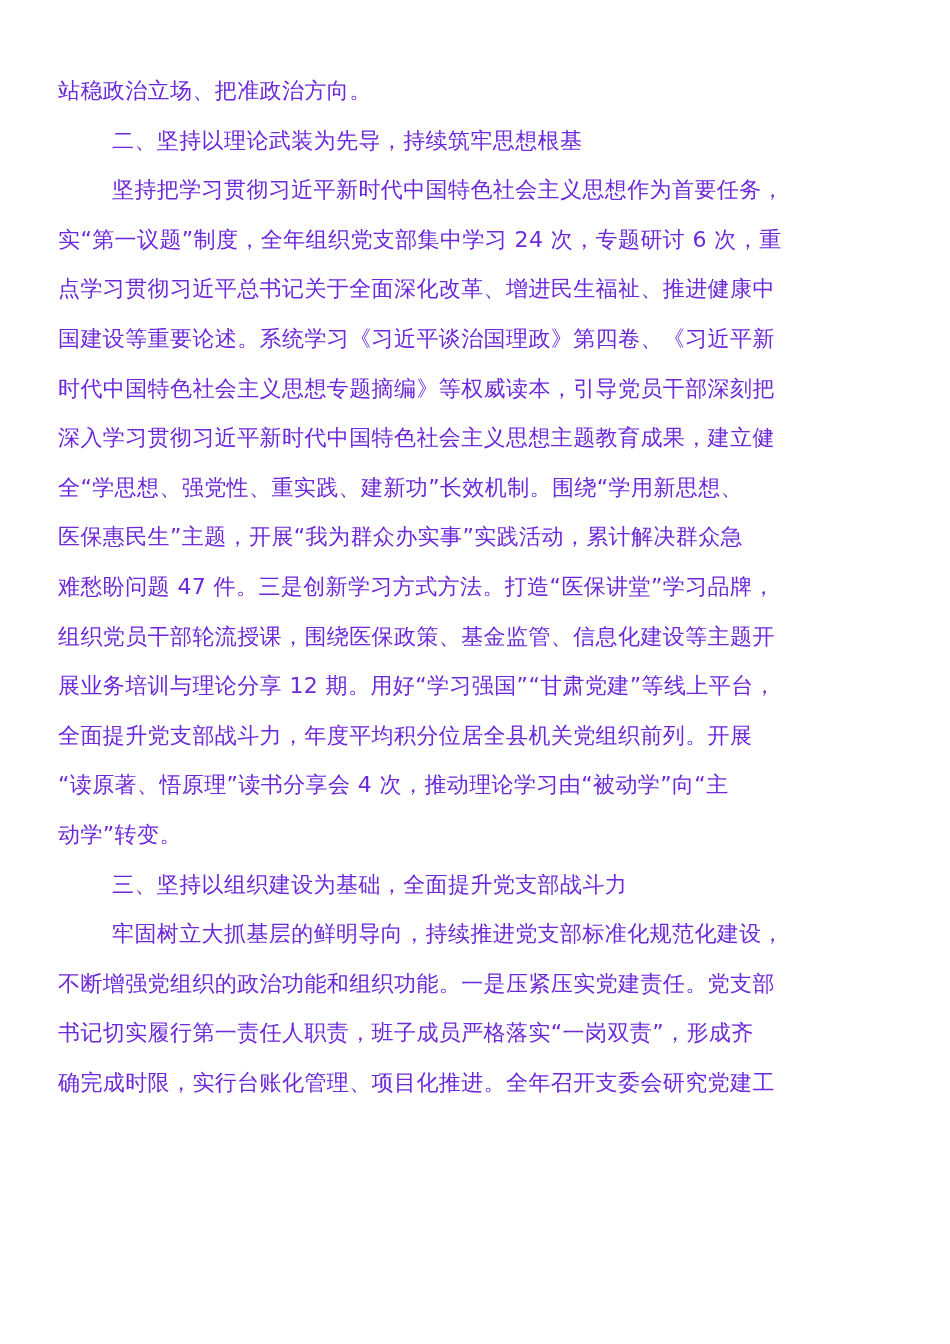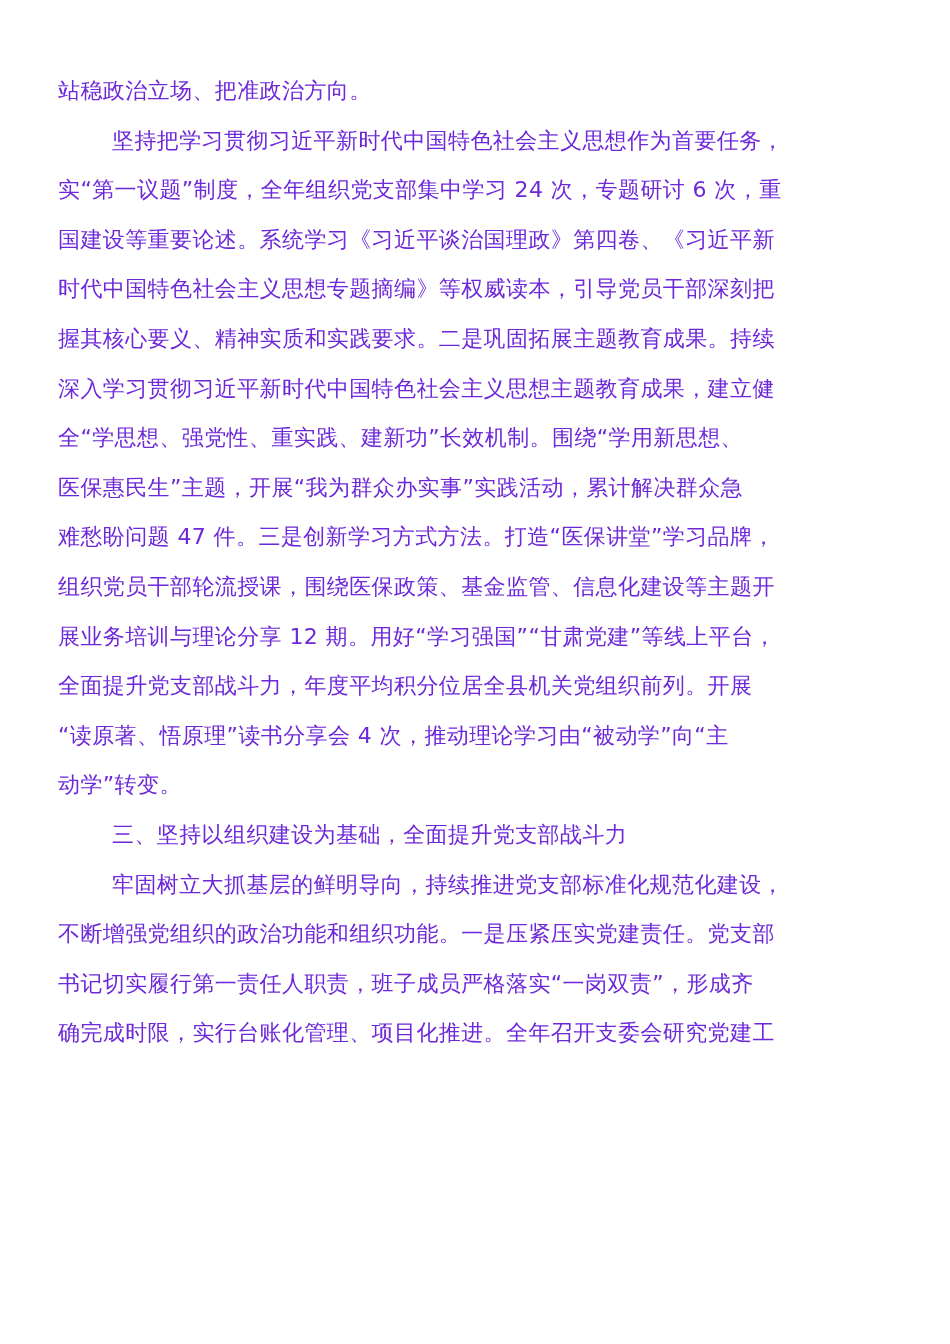--- a/index.html
+++ b/index.html
@@ -31,25 +31,26 @@
     display: block;
     white-space: nowrap;
     height: 49.6px;
   }
 </style>
 </head>
 <body>
 
 <div class="page">
   <div class="line">站稳政治立场、把准政治方向。</div>
+  <div class="line indent">二、坚持以理论武装为先导，持续筑牢思想根基</div>
   <div class="line indent">坚持把学习贯彻习近平新时代中国特色社会主义思想作为首要任务，</div>
   <div class="line">实“第一议题”制度，全年组织党支部集中学习 24 次，专题研讨 6 次，重</div>
+  <div class="line">点学习贯彻习近平总书记关于全面深化改革、增进民生福祉、推进健康中</div>
   <div class="line">国建设等重要论述。系统学习《习近平谈治国理政》第四卷、《习近平新</div>
   <div class="line">时代中国特色社会主义思想专题摘编》等权威读本，引导党员干部深刻把</div>
-  <div class="line">握其核心要义、精神实质和实践要求。二是巩固拓展主题教育成果。持续</div>
   <div class="line">深入学习贯彻习近平新时代中国特色社会主义思想主题教育成果，建立健</div>
   <div class="line">全“学思想、强党性、重实践、建新功”长效机制。围绕“学用新思想、</div>
   <div class="line">医保惠民生”主题，开展“我为群众办实事”实践活动，累计解决群众急</div>
   <div class="line">难愁盼问题 47 件。三是创新学习方式方法。打造“医保讲堂”学习品牌，</div>
   <div class="line">组织党员干部轮流授课，围绕医保政策、基金监管、信息化建设等主题开</div>
   <div class="line">展业务培训与理论分享 12 期。用好“学习强国”“甘肃党建”等线上平台，</div>
   <div class="line">全面提升党支部战斗力，年度平均积分位居全县机关党组织前列。开展</div>
   <div class="line">“读原著、悟原理”读书分享会 4 次，推动理论学习由“被动学”向“主</div>
   <div class="line">动学”转变。</div>
   <div class="line indent">三、坚持以组织建设为基础，全面提升党支部战斗力</div>

